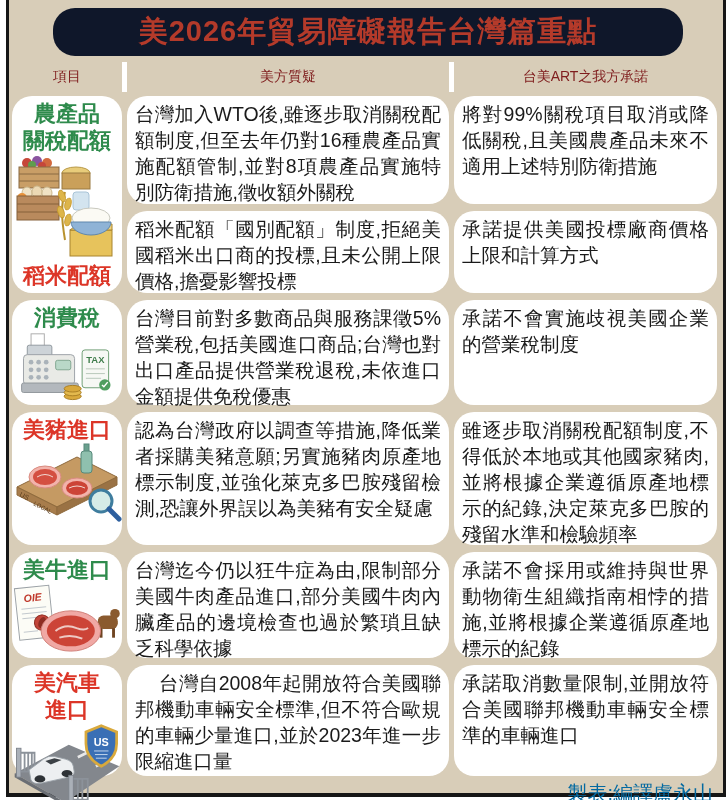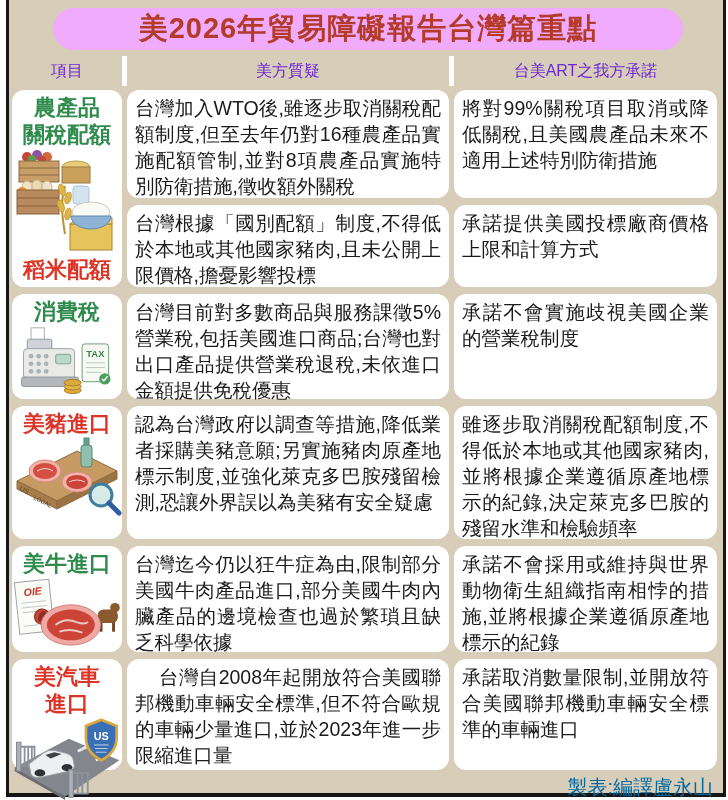--- a/index.html
+++ b/index.html
@@ -6,36 +6,36 @@
   .canvas {
     position:relative; width:728px; height:800px; background:#ffffff;
     font-family:"Liberation Sans","DejaVu Sans",sans-serif; overflow:hidden;
   }
   .board {
     position:absolute; left:6px; top:0; width:720px; height:797px;
     background:#d8cdb8; box-sizing:border-box;
     border-left:3px solid #161616; border-right:3px solid #161616; border-bottom:4px solid #161616;
   }
   .title-box {
-    margin:8px 40px 6px 44px; height:42px; background:#f0abfc; border-radius:22px;
+    margin:8px 40px 6px 44px; height:48px; background:#0f172a; border-radius:22px;
     display:flex; align-items:center; justify-content:center;
   }
   .title { font-size:29px; font-weight:bold; color:#b43a2a; letter-spacing:1px; white-space:nowrap; }
   .header-row {
     display:grid; grid-template-columns:110px 5px 322px 5px 1fr;
     height:30px; margin:0 6px 0 3px;
   }
-  .hcell { display:flex; align-items:center; justify-content:center; font-size:16px; color:#6d28d9; }
+  .hcell { display:flex; align-items:center; justify-content:center; font-size:14px; color:#7f1d1d; }
   .hdiv { background:#ffffff; }
   .tbl {
     display:grid; grid-template-columns:110px 322px 1fr;
     grid-template-rows:108px 82px 105px 133px 106px 111px;
     gap:7px 5px; margin:4px 6px 0 3px;
   }
-  .cell { background:#ffffff; border-radius:12px; box-sizing:border-box; }
+  .cell { background:#ffffff; border-radius:20px; box-sizing:border-box; }
   .txt {
     padding:5px 8px 4px 8px; font-size:19.5px; line-height:26px;
     text-align:justify; color:#1a1a1a;
   }
   .indent { text-indent:24px; }
   .item { display:flex; flex-direction:column; align-items:center; padding:4px 2px; overflow:visible; }
   .label { font-weight:bold; font-size:22px; line-height:27px; text-align:center; white-space:nowrap; }
   .green { color:#2e8b4c; }
   .red   { color:#dc3527; }
   .merged { grid-row:1 / span 2; }
@@ -107,21 +107,21 @@
             <path d="M56,68 a20,13 0 0 0 40,0 z" fill="#8fb3d6" stroke="#5f87ad"></path>
           </g>
         </svg>
         <span class="spacer"></span>
         <span class="label red">稻米配額</span>
       </div>
 
       <div class="cell txt">台灣加入WTO後,雖逐步取消關稅配額制度,但至去年仍對16種農產品實施配額管制,並對8項農產品實施特別防衛措施,徵收額外關稅</div>
       <div class="cell txt">將對99%關稅項目取消或降低關稅,且美國農產品未來不適用上述特別防衛措施</div>
 
-      <div class="cell txt">台灣根據「國別配額」制度,不得低於本地或其他國家豬肉,且未公開上限價格,擔憂影響投標</div>
+      <div class="cell txt">稻米配額「國別配額」制度,拒絕美國稻米出口商的投標,且未公開上限價格,擔憂影響投標</div>
       <div class="cell txt">承諾提供美國投標廠商價格上限和計算方式</div>
 
       <div class="cell item">
         <span class="label green">消費稅</span>
         <svg width="100" height="74" viewBox="0 0 100 74">
           <g>
             <rect x="12" y="3" width="14" height="16" fill="#ffffff" stroke="#aaaaaa"></rect>
             <rect x="8" y="15" width="26" height="12" rx="2" fill="#cdd3d8" stroke="#8f979e"></rect>
             <rect x="4" y="25" width="54" height="32" rx="4" fill="#e9eae6" stroke="#9aa0a5"></rect>
             <g fill="#aab3ba">

